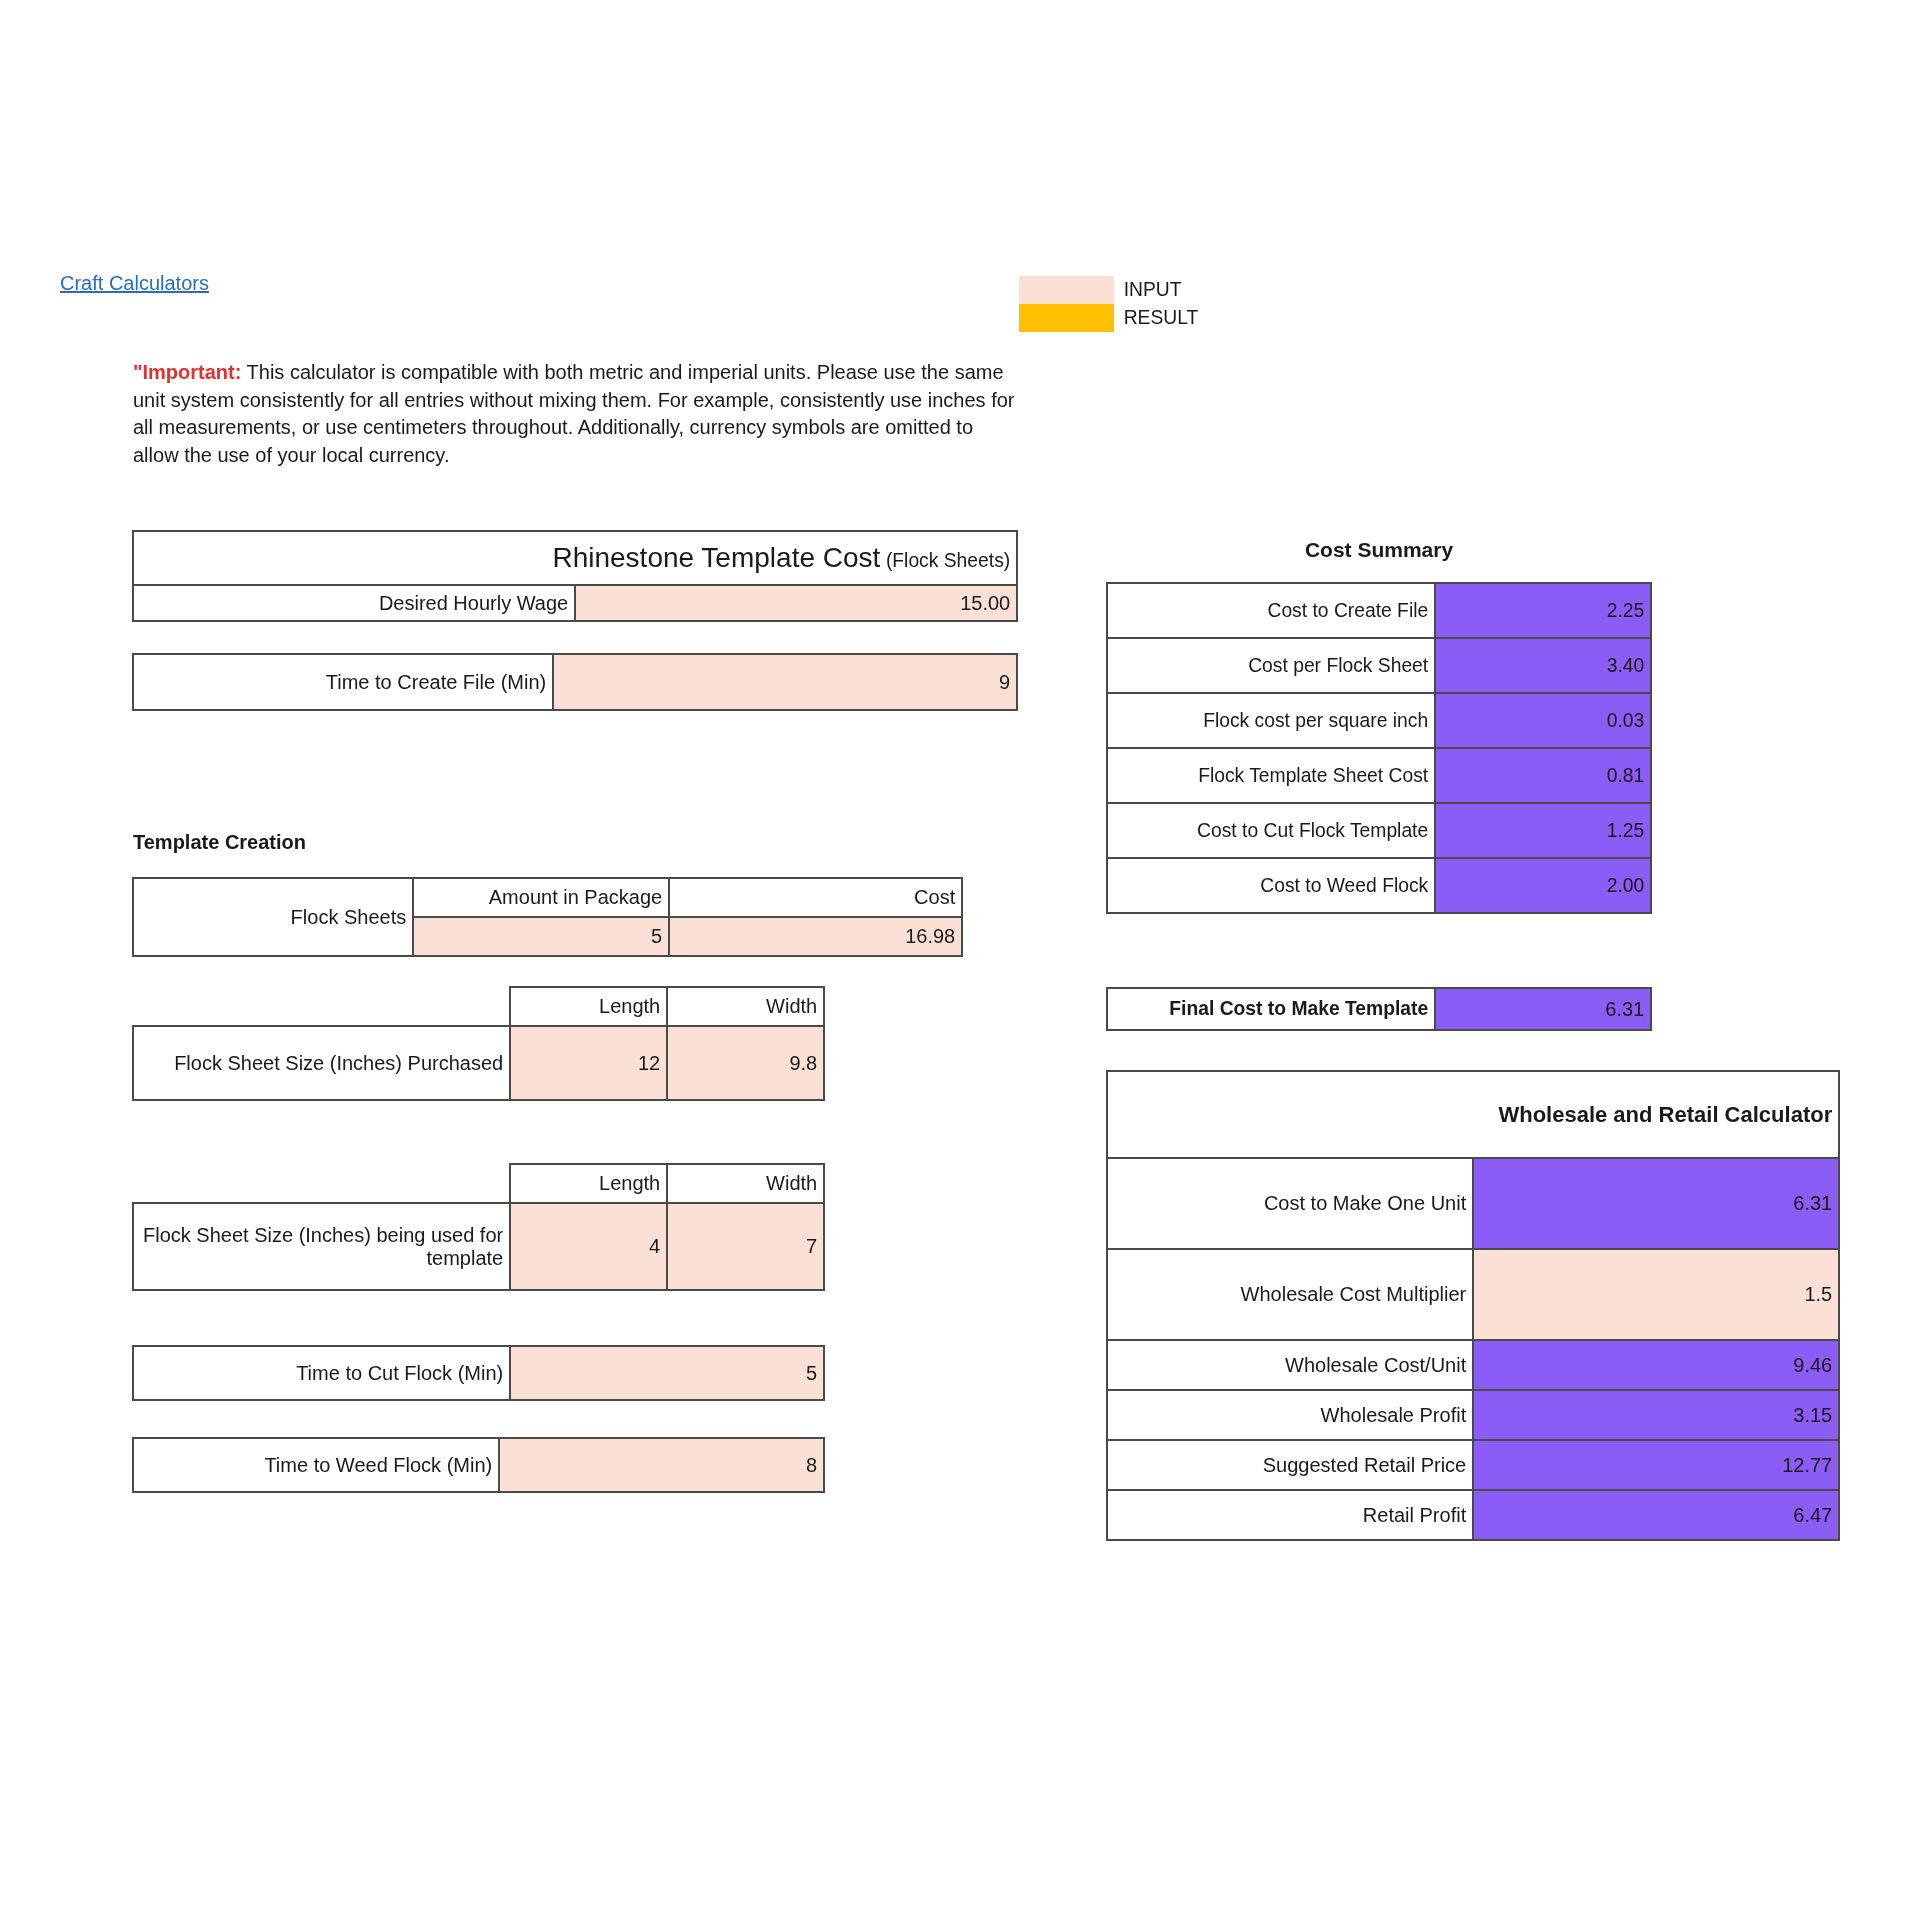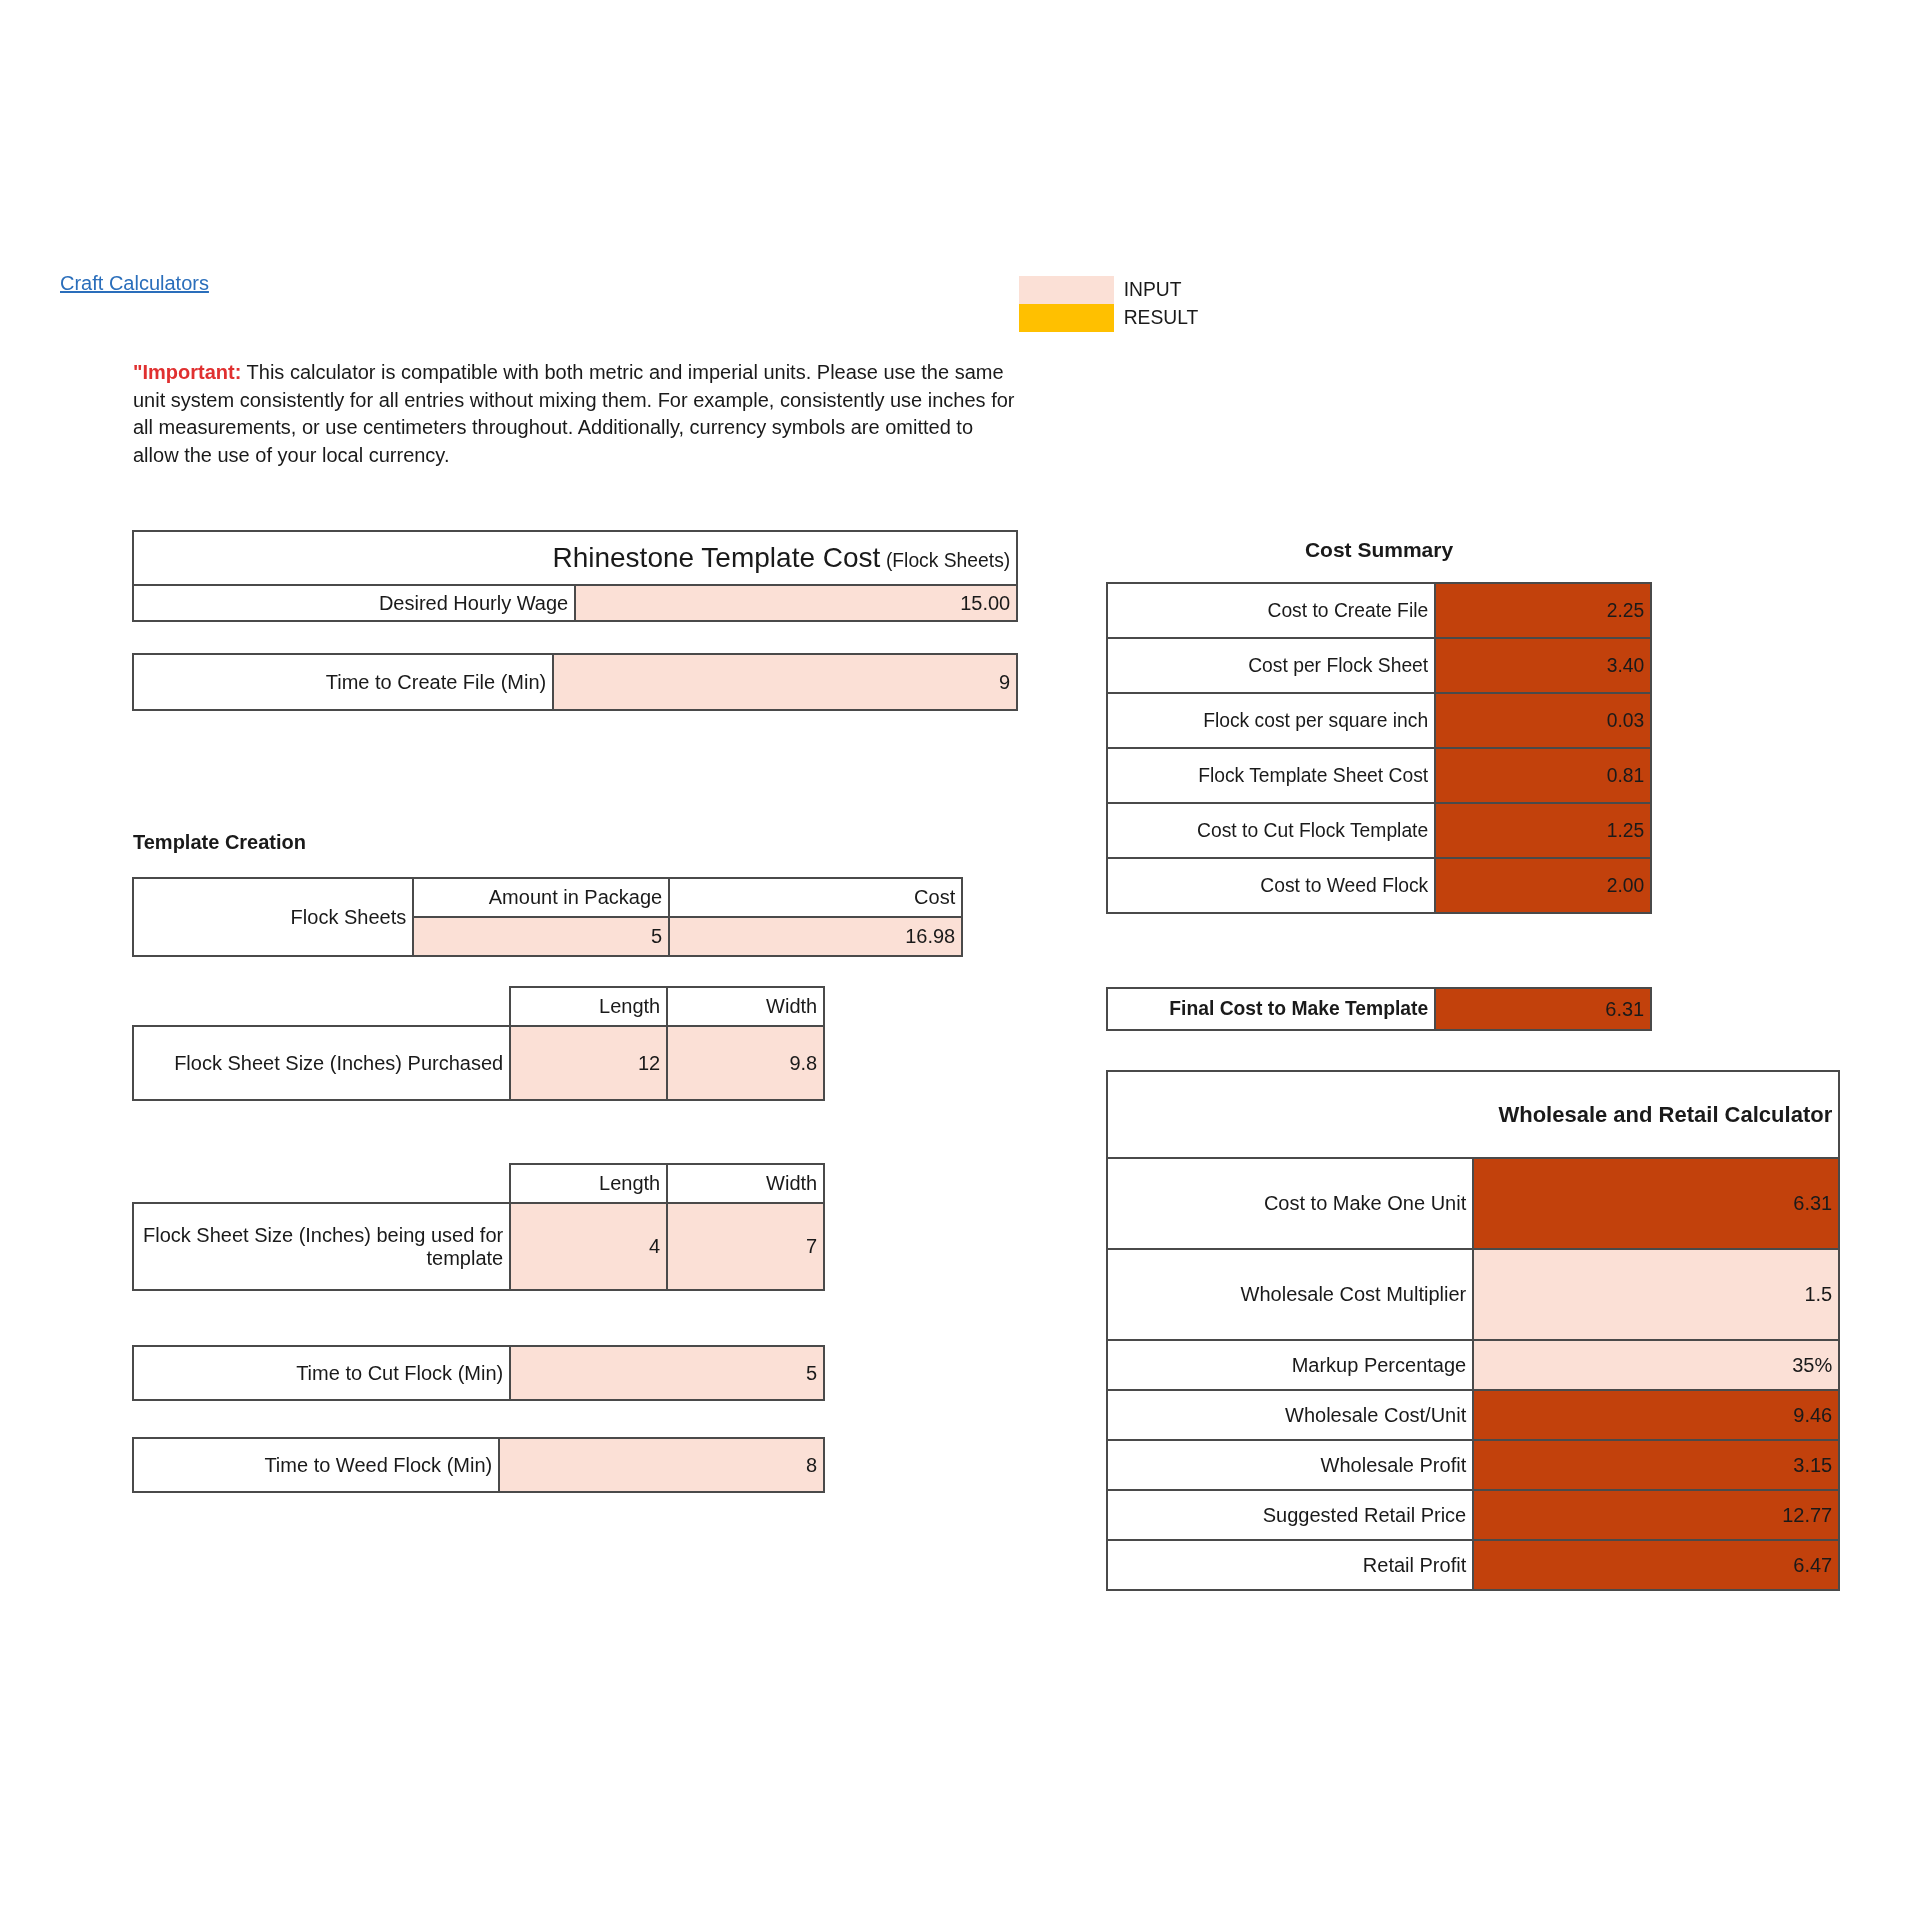--- a/index.html
+++ b/index.html
@@ -63,21 +63,21 @@
   .tbl td {
     border: 2px solid #4a4a4a;
     background: #ffffff;
     text-align: right;
     vertical-align: middle;
     font-size: 20px;
     color: #1a1a1a;
     padding: 1.9px 5.8px;
   }
   td.input  { background: #fbe0d6; }
-  td.result { background: #c2410c; }
+  td.result { background: #8b5cf6; }
   td.noborder { border: none; background: transparent; }
 
   .big   { font-size: 29px; }
   .mid   { font-size: 25px; }
   .bold  { font-weight: bold; border-radius: 10px; }
 
   
   #tbl-title       { left: 132px; top: 530px;  width: 886px; }
   #tbl-title td.h  { height: 54px; }
   #tbl-title .t-main { font-size: 28px; }
@@ -280,24 +280,20 @@
   </tr>
   <tr>
     <td class="r-tall" style="width:446px">Cost to Make One Unit</td>
     <td class="r-tall result big">6.31</td>
   </tr>
   <tr>
     <td class="r-tall">Wholesale Cost Multiplier</td>
     <td class="r-tall input big">1.5</td>
   </tr>
   <tr>
-    <td class="r-short">Markup Percentage</td>
-    <td class="r-short input big">35%</td>
-  </tr>
-  <tr>
     <td class="r-short">Wholesale Cost/Unit</td>
     <td class="r-short result big">9.46</td>
   </tr>
   <tr>
     <td class="r-short">Wholesale Profit</td>
     <td class="r-short result big">3.15</td>
   </tr>
   <tr>
     <td class="r-short">Suggested Retail Price</td>
     <td class="r-short result big">12.77</td>

